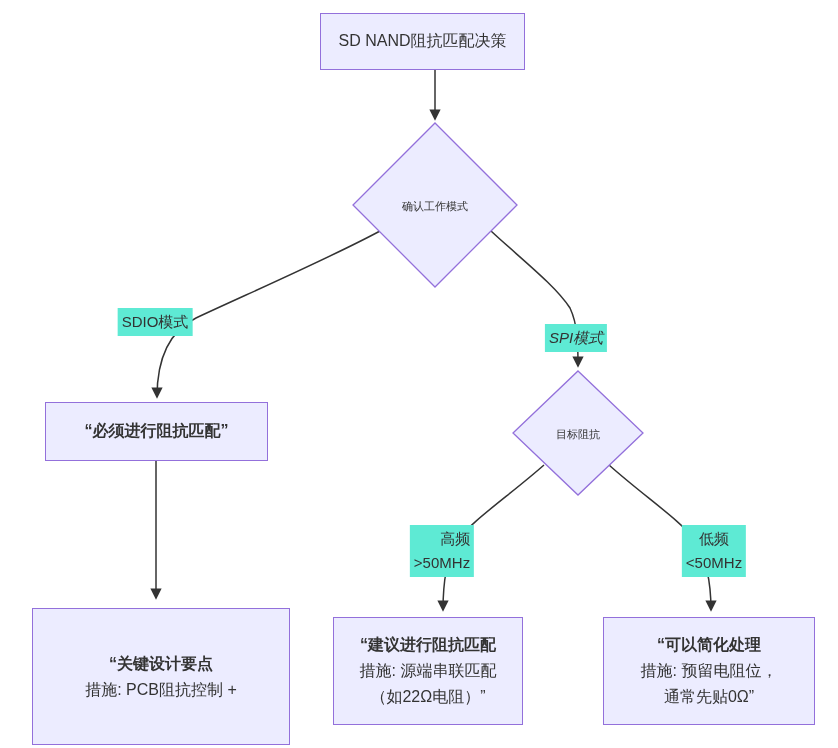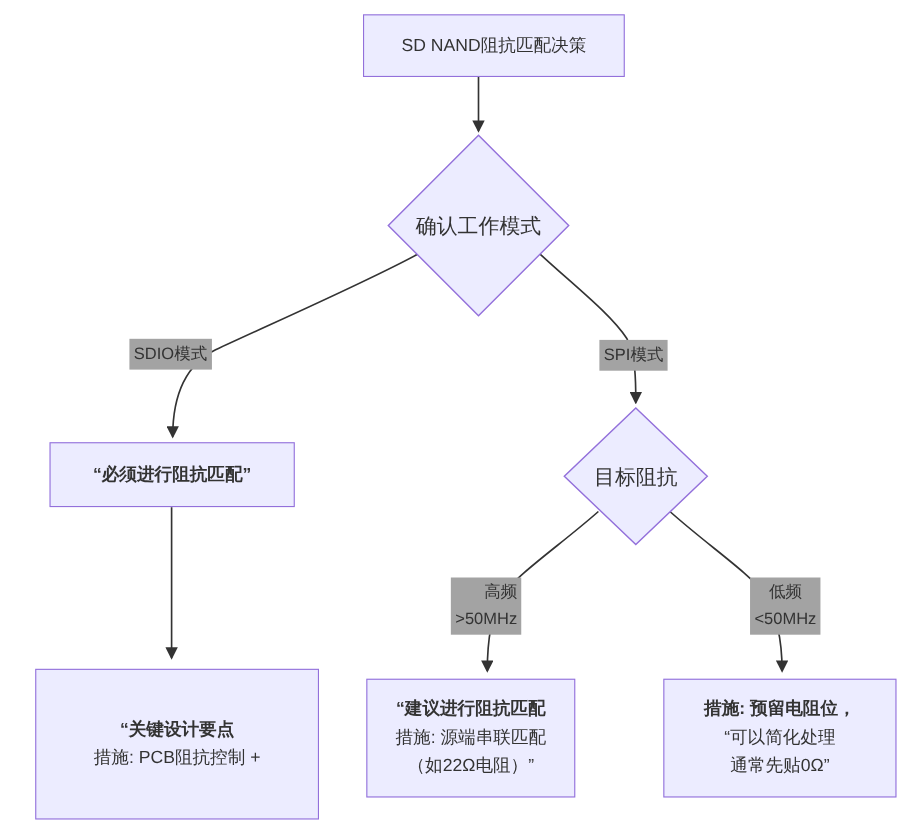--- a/index.html
+++ b/index.html
@@ -14,25 +14,25 @@
     position: absolute; box-sizing: border-box;
     background: #ECECFF; border: 1px solid #9370DB;
     display: flex; align-items: center; justify-content: center;
     text-align: center; font-size: 16px; color: #333333;
   }
   .node.single-bold { font-weight: 700; }
   .node .lines { display: flex; flex-direction: column; line-height: 26px; }
   .node .lines .line:first-child { font-weight: 700; }
   .diamond-label {
     position: absolute; transform: translate(-50%, -50%);
-    font-size: 19px; color: #333333; white-space: nowrap; text-align: right;
+    font-size: 11px; color: #333333; white-space: nowrap; text-align: right;
   }
   .edge-label {
     position: absolute; transform: translate(-50%, -50%);
-    background: #a3a3a3; color: #333333; font-size: 15px;
+    background: #5eead4; color: #333333; font-size: 15px;
     padding: 2px 4px; text-align: center; white-space: nowrap;
     line-height: 24px;
   }
 </style>
 </head>
 <body>
 
 <svg id="edges-layer" width="838" height="748" viewBox="0 0 838 748">
   <defs>
     <marker id="arrow" viewBox="0 0 10 10" refX="8.5" refY="5" markerWidth="7.5" markerHeight="7.5" orient="auto">
@@ -48,21 +48,21 @@
     <path d="M544,465 C510,495 470,522 456,542 C446,560 443,582 443,610" marker-end="url(#arrow)"></path>
     <path d="M609,465 C645,497 680,520 695,540 C706,558 711,582 711,610" marker-end="url(#arrow)"></path>
   </g>
 
   <g fill="#ECECFF" stroke="#9370DB" stroke-width="1.3">
     <polygon points="435,123 517,205 435,287 353,205"></polygon>
     <polygon points="578,371 643,433 578,495 513,433"></polygon>
   </g>
 </svg>
 
-<div class="node" style="left:330px; top:13px; width:238px; height:57px;">
+<div class="node" style="left:320px; top:13px; width:205px; height:57px;">
   <span>SD NAND阻抗匹配决策</span>
 </div>
 
 <div class="node single-bold" style="left:45px; top:402px; width:223px; height:59px;">
   <span>“必须进行阻抗匹配”</span>
 </div>
 
 <div class="node" style="left:32px; top:608px; width:258px; height:137px;">
   <div class="lines">
     <div class="line">“关键设计要点</div>
@@ -73,31 +73,31 @@
 <div class="node" style="left:333px; top:617px; width:190px; height:108px;">
   <div class="lines">
     <div class="line">“建议进行阻抗匹配</div>
     <div class="line">措施: 源端串联匹配</div>
     <div class="line">（如22Ω电阻）”</div>
   </div>
 </div>
 
 <div class="node" style="left:603px; top:617px; width:212px; height:108px;">
   <div class="lines">
+    <div class="line">“可以简化处理</div>
     <div class="line">措施: 预留电阻位，</div>
-    <div class="line">“可以简化处理</div>
     <div class="line">通常先贴0Ω”</div>
   </div>
 </div>
 
 <div class="diamond-label" style="left:435px; top:206px;">确认工作模式</div>
 <div class="diamond-label" style="left:578px; top:434px;">目标阻抗</div>
 
 <div class="edge-label" style="left:155px; top:322px;">SDIO模式</div>
-<div class="edge-label" style="left:576px; top:323px;">SPI模式</div>
+<div class="edge-label" style="left:576px; top:338px;font-style:italic;">SPI模式</div>
 
 <div class="edge-label" style="left:442px; top:551px;text-align:right;">
   <div>高频</div>
   <div>&gt;50MHz</div>
 </div>
 
 <div class="edge-label" style="left:714px; top:551px;">
   <div>低频</div>
   <div>&lt;50MHz</div>
 </div>

